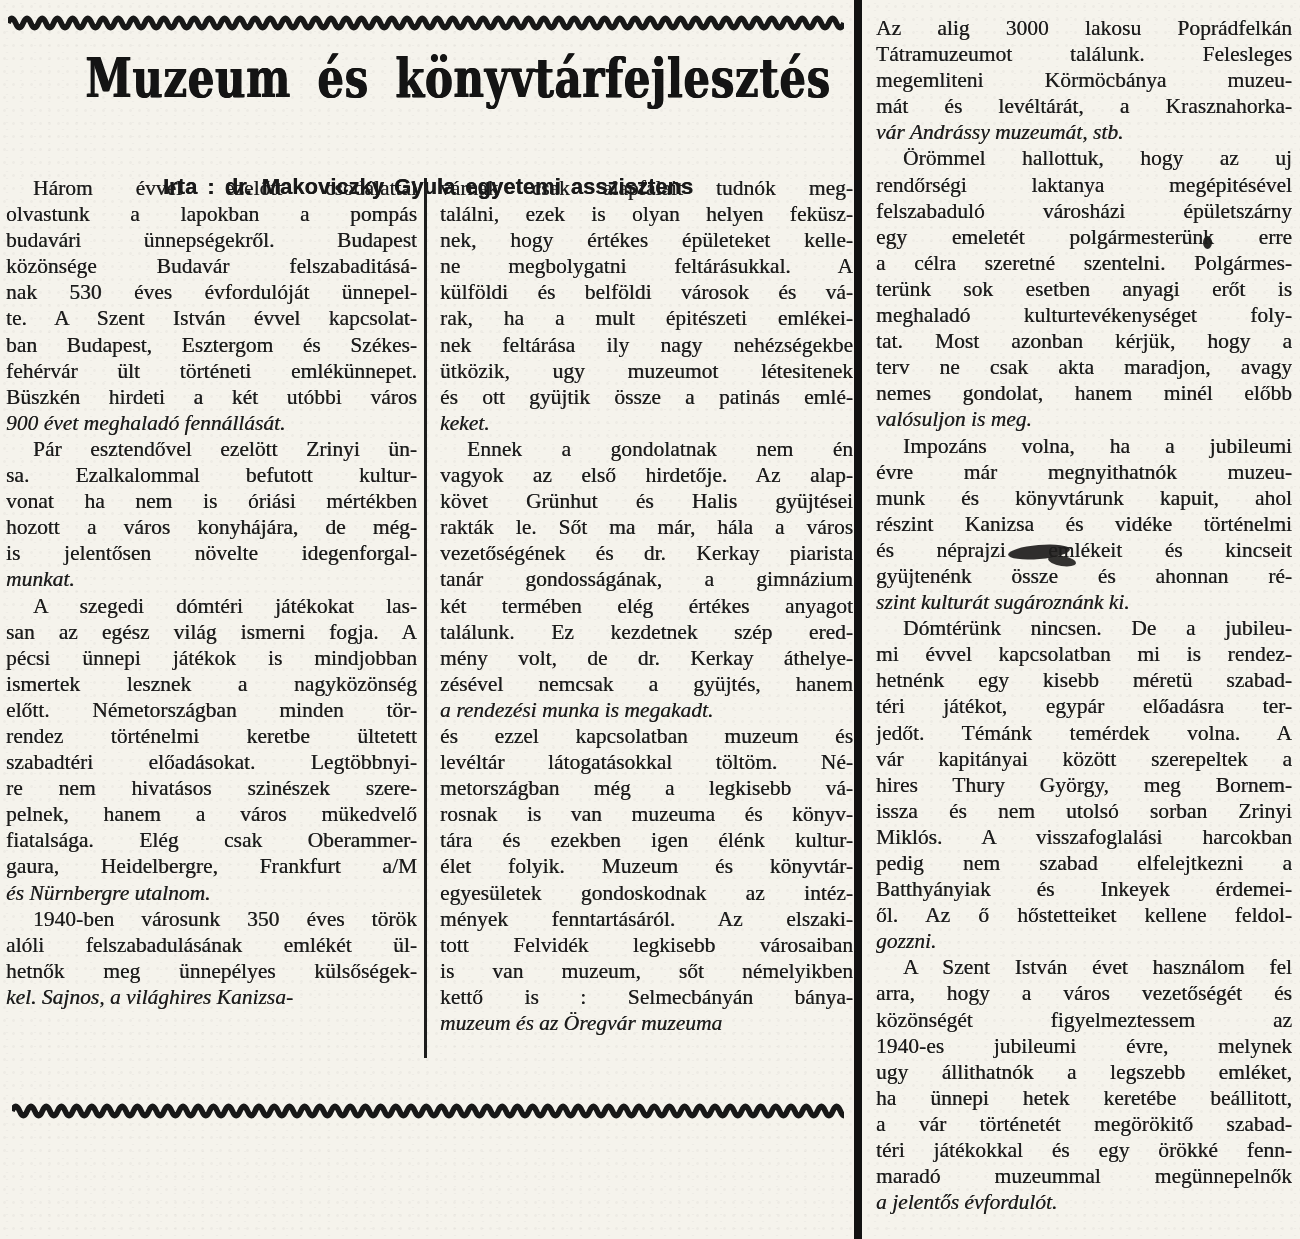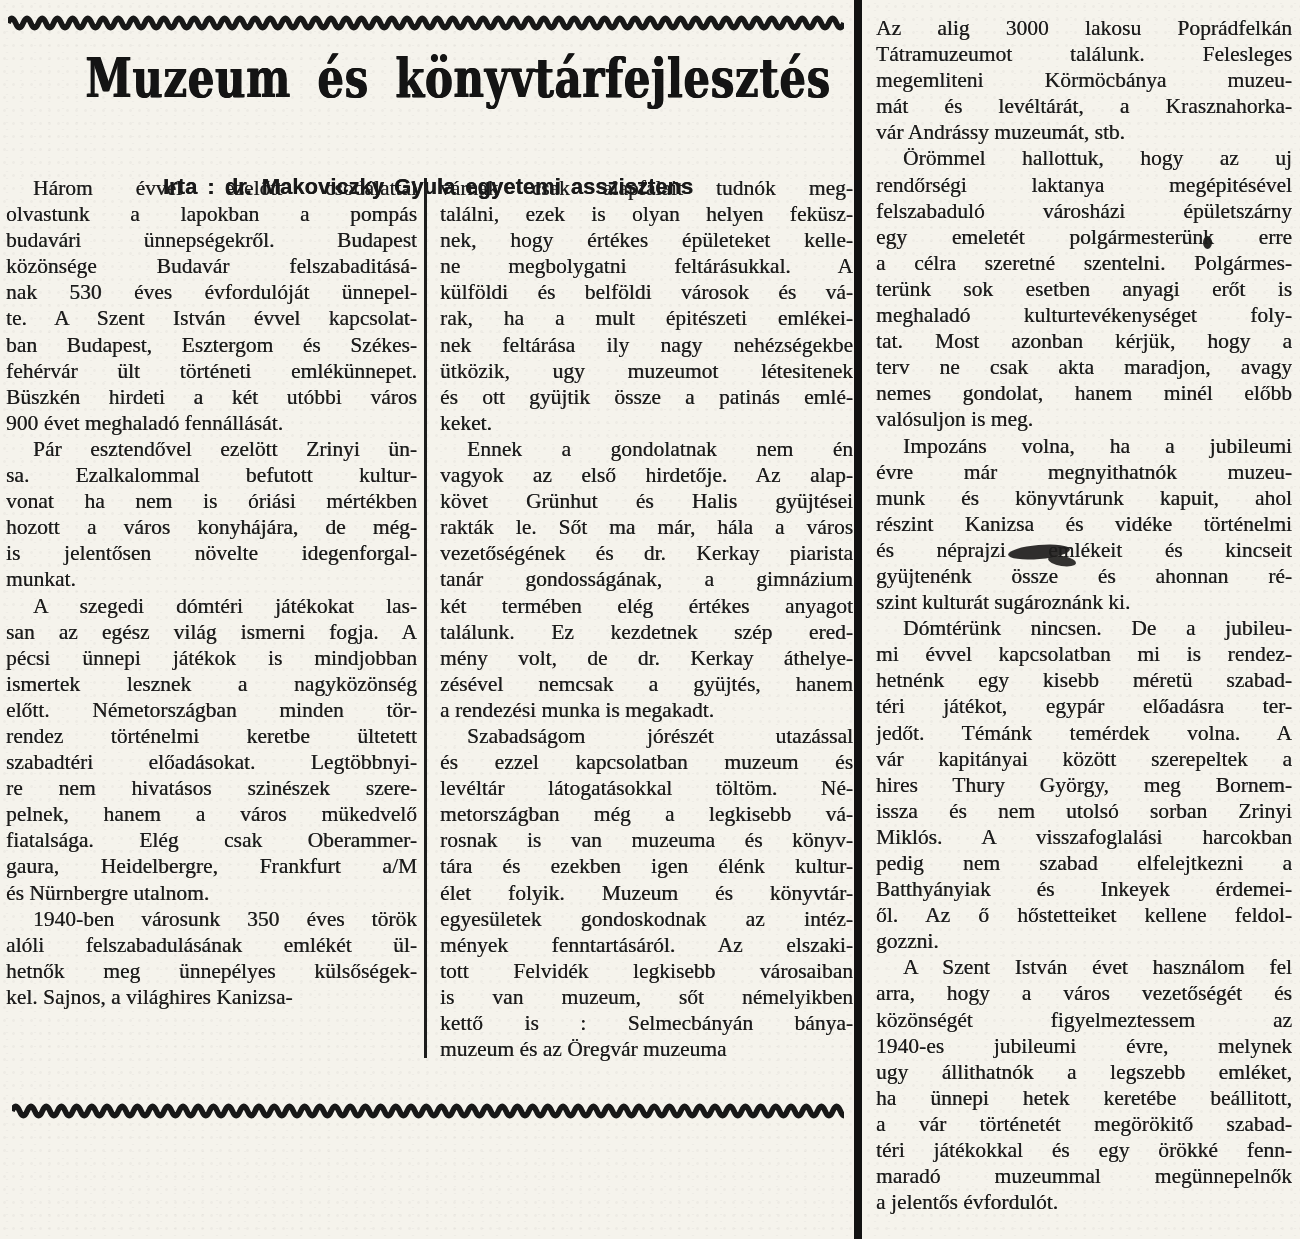--- a/index.html
+++ b/index.html
@@ -59,21 +59,21 @@
   .line {
     font-size: 21.5px;
     line-height: 26.1px;
     height: 26.1px;
     overflow: hidden;
     text-align: justify;
     text-align-last: justify;
     text-shadow: 0.35px 0 0 rgba(25,25,25,0.75);
   }
   .line.indent { text-indent: 27px; }
-  .line.last   { text-align-last: left; }
+  .line.last   { text-align-last: left; font-style: italic; }
 
   .divider-thin {
     position: absolute;
     left: 424px; top: 178px;
     width: 3px; height: 880px;
     background: #1d1d1d;
   }
   .divider-thick {
     position: absolute;
     left: 854px; top: 0;
@@ -147,21 +147,20 @@
       <div class="line">vagyok az első hirdetője. Az alap-</div>
       <div class="line">követ Grünhut és Halis gyüjtései</div>
       <div class="line">rakták le. Sőt ma már, hála a város</div>
       <div class="line">vezetőségének és dr. Kerkay piarista</div>
       <div class="line">tanár gondosságának, a gimnázium</div>
       <div class="line">két termében elég értékes anyagot</div>
       <div class="line">találunk. Ez kezdetnek szép ered-</div>
       <div class="line">mény volt, de dr. Kerkay áthelye-</div>
       <div class="line">zésével nemcsak a gyüjtés, hanem</div>
       <div class="line last">a rendezési munka is megakadt.</div>
-      <div class="line indent">Szabadságom jórészét utazással</div>
       <div class="line">és ezzel kapcsolatban muzeum és</div>
       <div class="line">levéltár látogatásokkal töltöm. Né-</div>
       <div class="line">metországban még a legkisebb vá-</div>
       <div class="line">rosnak is van muzeuma és könyv-</div>
       <div class="line">tára és ezekben igen élénk kultur-</div>
       <div class="line">élet folyik. Muzeum és könyvtár-</div>
       <div class="line">egyesületek gondoskodnak az intéz-</div>
       <div class="line">mények fenntartásáról. Az elszaki-</div>
       <div class="line">tott Felvidék legkisebb városaiban</div>
       <div class="line">is van muzeum, sőt némelyikben</div>

